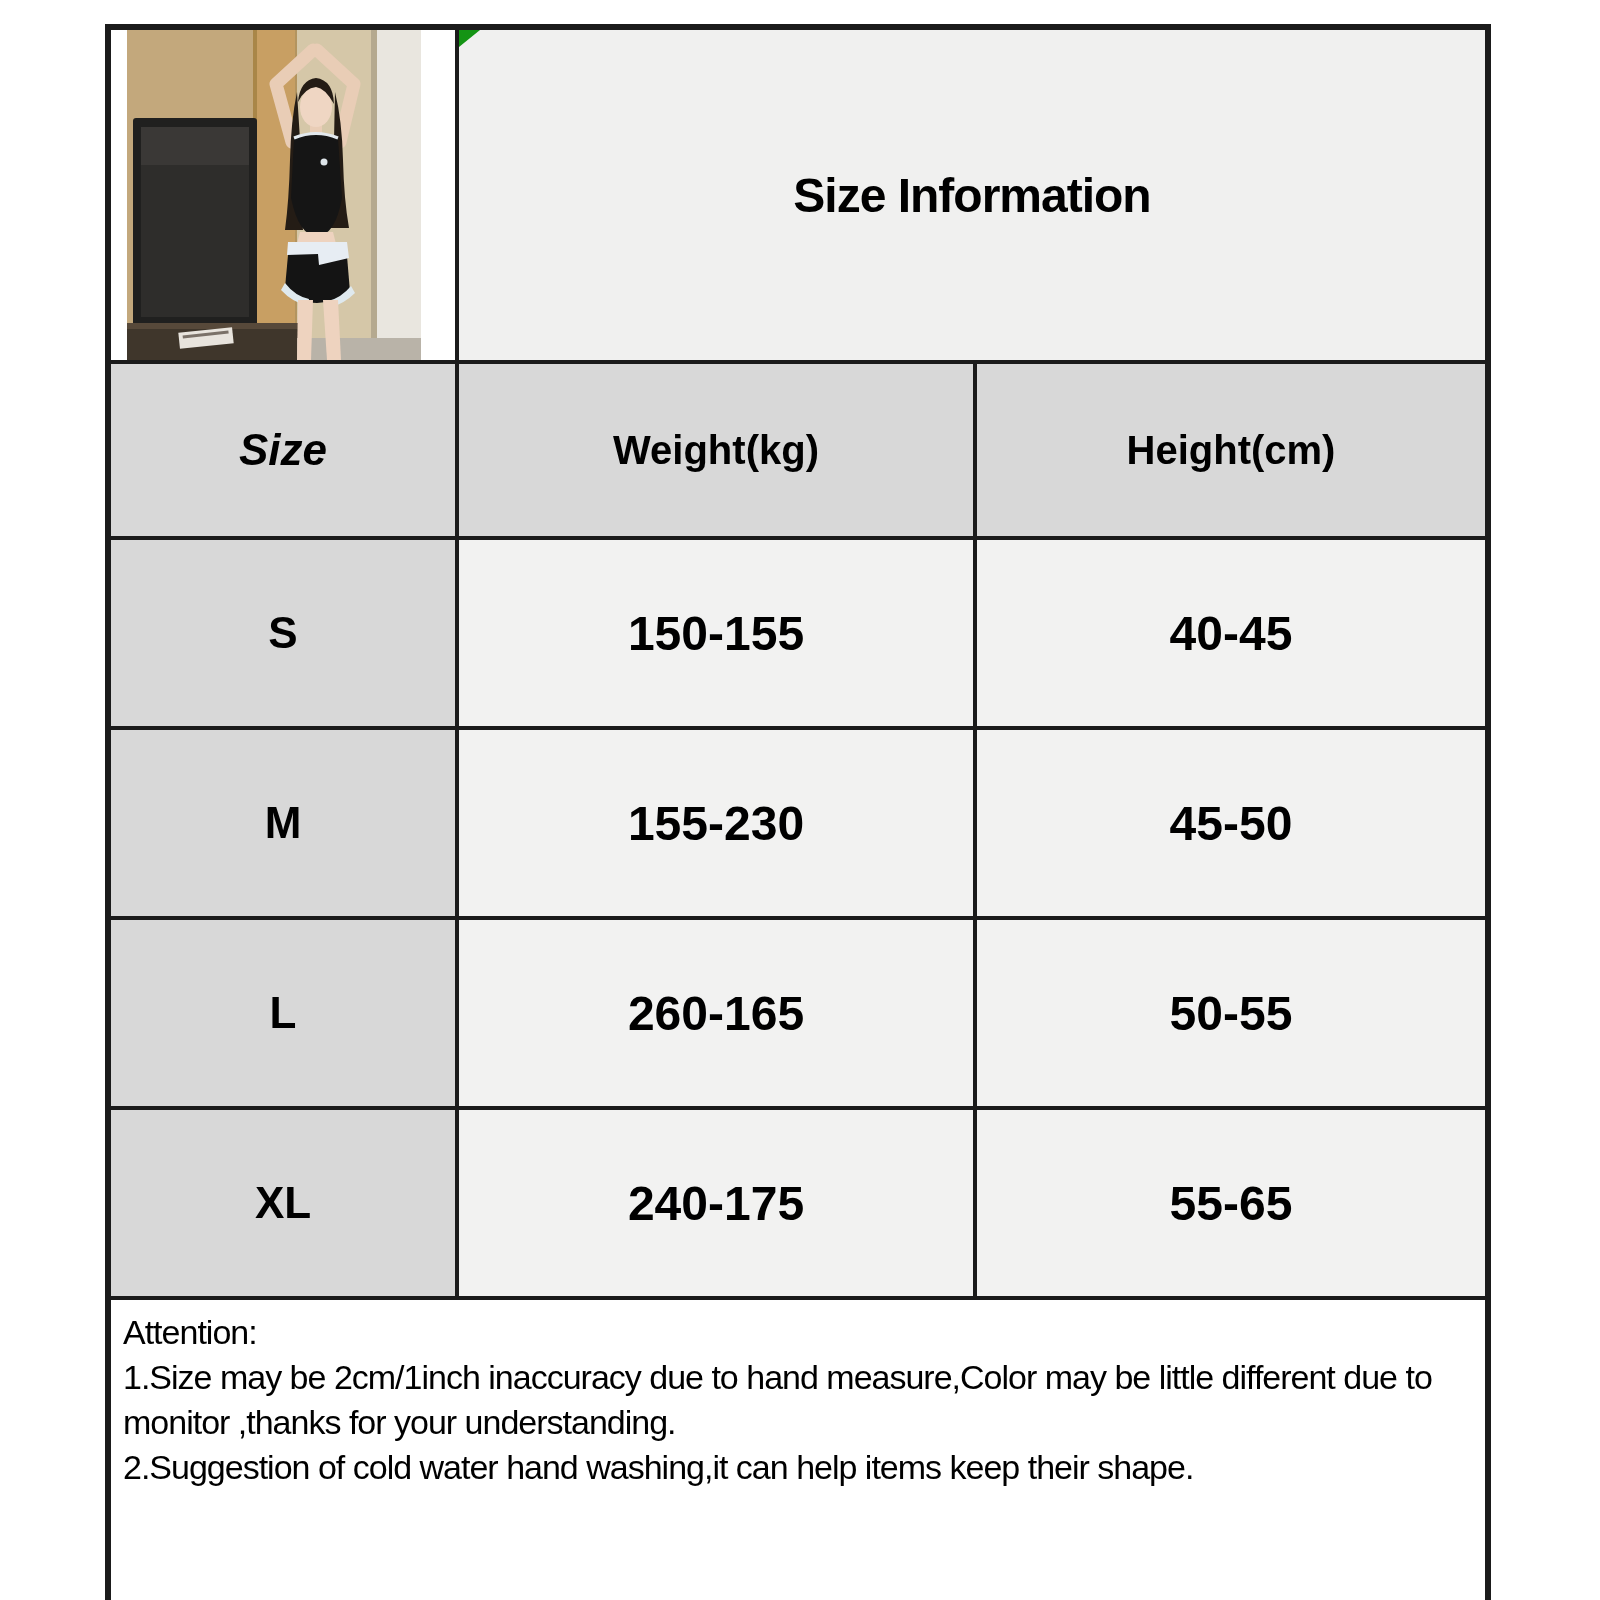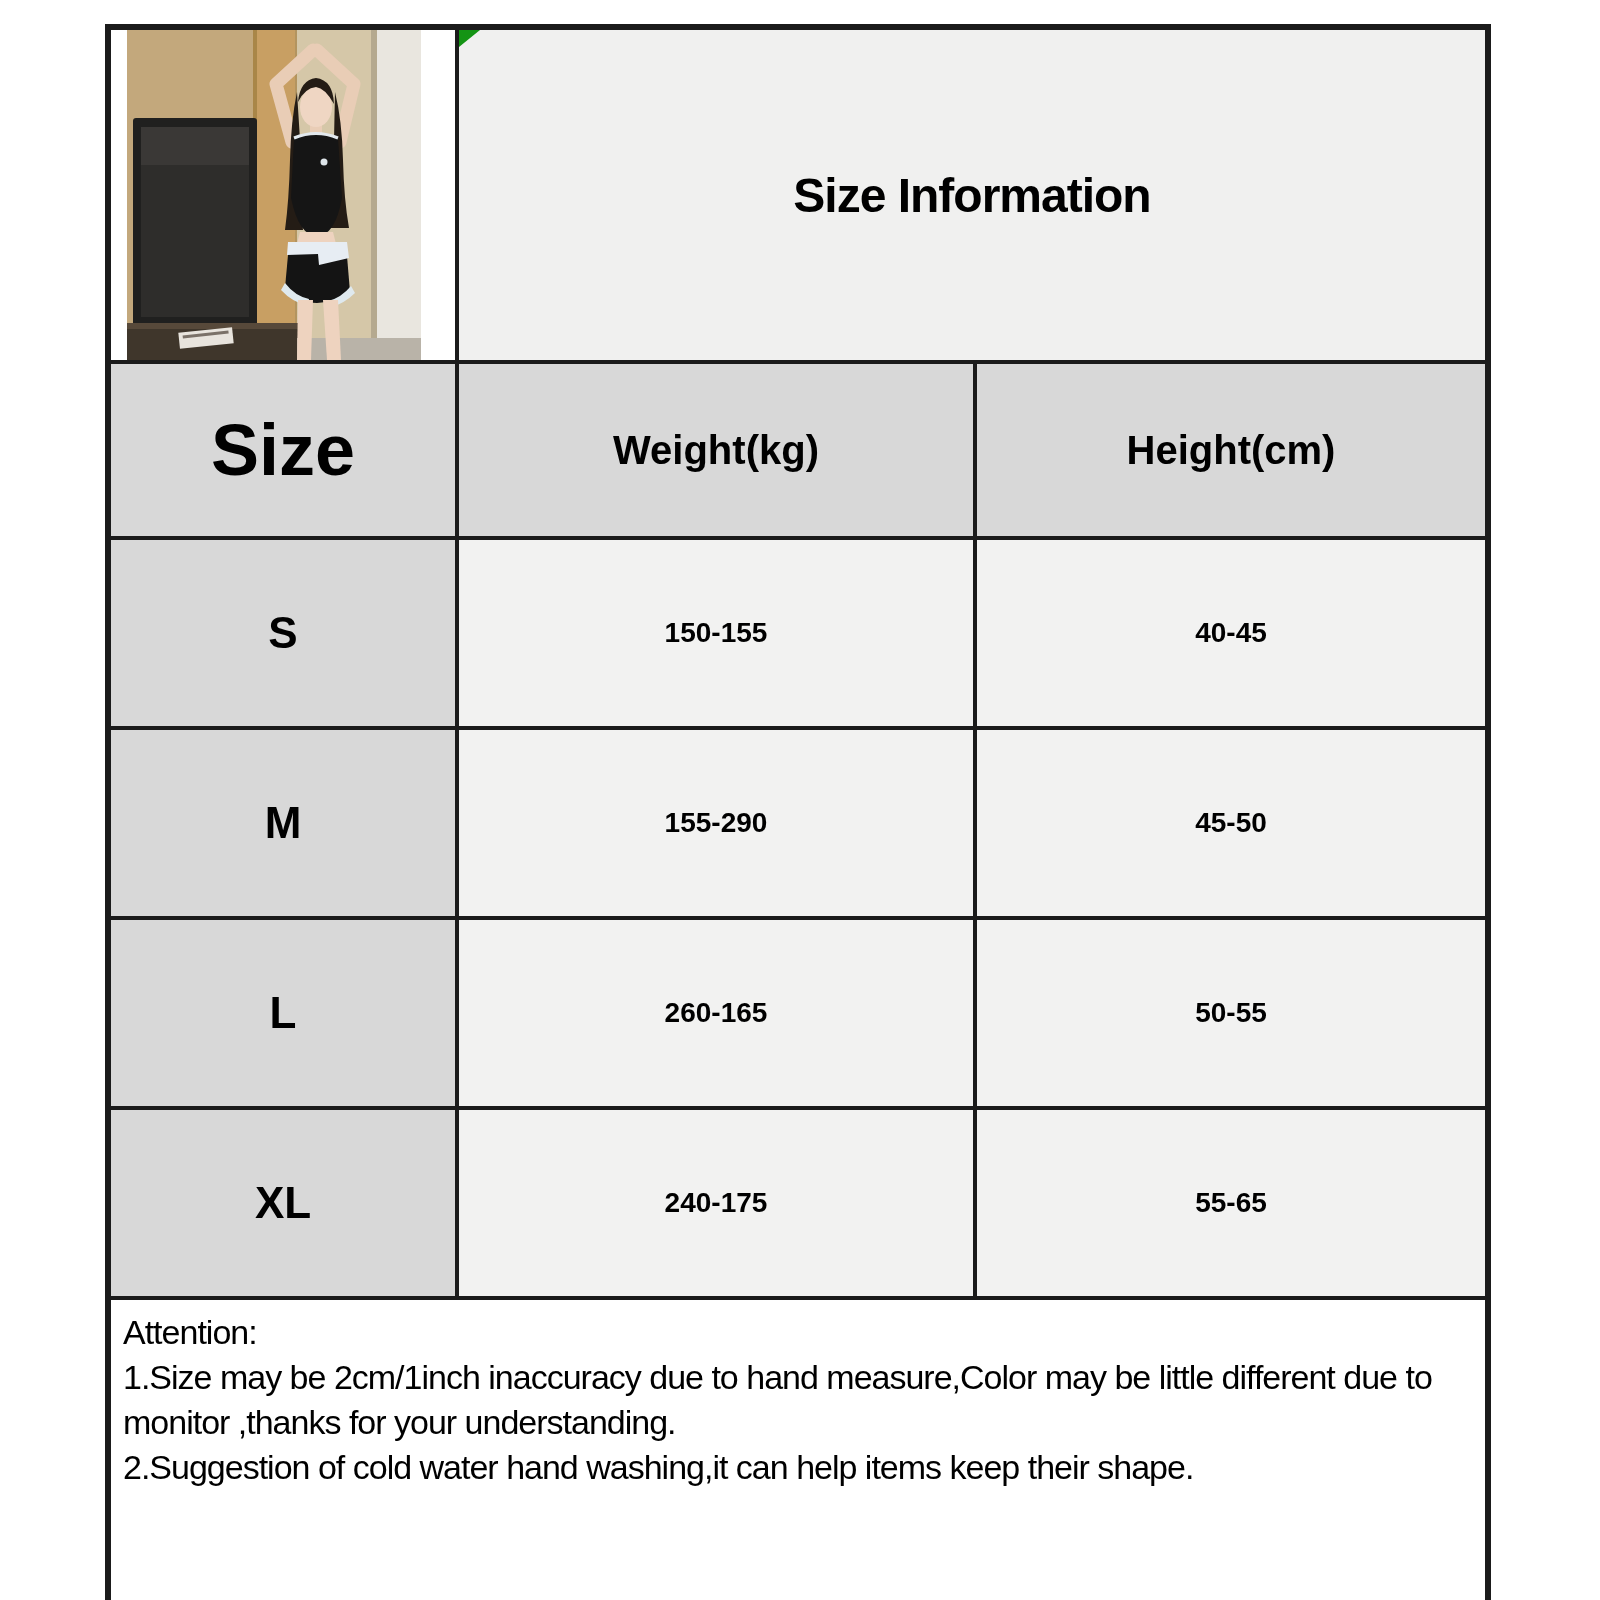--- a/index.html
+++ b/index.html
@@ -56,31 +56,31 @@
     top: 0;
     width: 0;
     height: 0;
     border-top: 17px solid #149414;
     border-right: 21px solid transparent;
   }
   .th {
     background: #d8d8d8;
     font-weight: bold;
   }
-  .th-size { font-size: 72px; }
+  .th-size { font-size: 44px; font-style: italic; }
   .th-col  { font-size: 40px; }
   .row-label {
     background: #d8d8d8;
     font-weight: bold;
     font-size: 44px;
   }
   .data-cell {
     background: #f2f2f1;
     font-weight: bold;
-    font-size: 28px;
+    font-size: 48px;
   }
   .attention-cell {
     background: #ffffff;
     grid-column: 1 / 4;
     display: block;
     padding: 10px 12px;
     box-sizing: border-box;
     font-size: 34px;
     letter-spacing: -1px;
     line-height: 1.32;
@@ -150,21 +150,21 @@
 
     <div class="cell th th-size">Size</div>
     <div class="cell th th-col">Weight(kg)</div>
     <div class="cell th th-col">Height(cm)</div>
 
     <div class="cell row-label">S</div>
     <div class="cell data-cell">150-155</div>
     <div class="cell data-cell">40-45</div>
 
     <div class="cell row-label">M</div>
-    <div class="cell data-cell">155-290</div>
+    <div class="cell data-cell">155-230</div>
     <div class="cell data-cell">45-50</div>
 
     <div class="cell row-label">L</div>
     <div class="cell data-cell">260-165</div>
     <div class="cell data-cell">50-55</div>
 
     <div class="cell row-label">XL</div>
     <div class="cell data-cell">240-175</div>
     <div class="cell data-cell">55-65</div>
 

